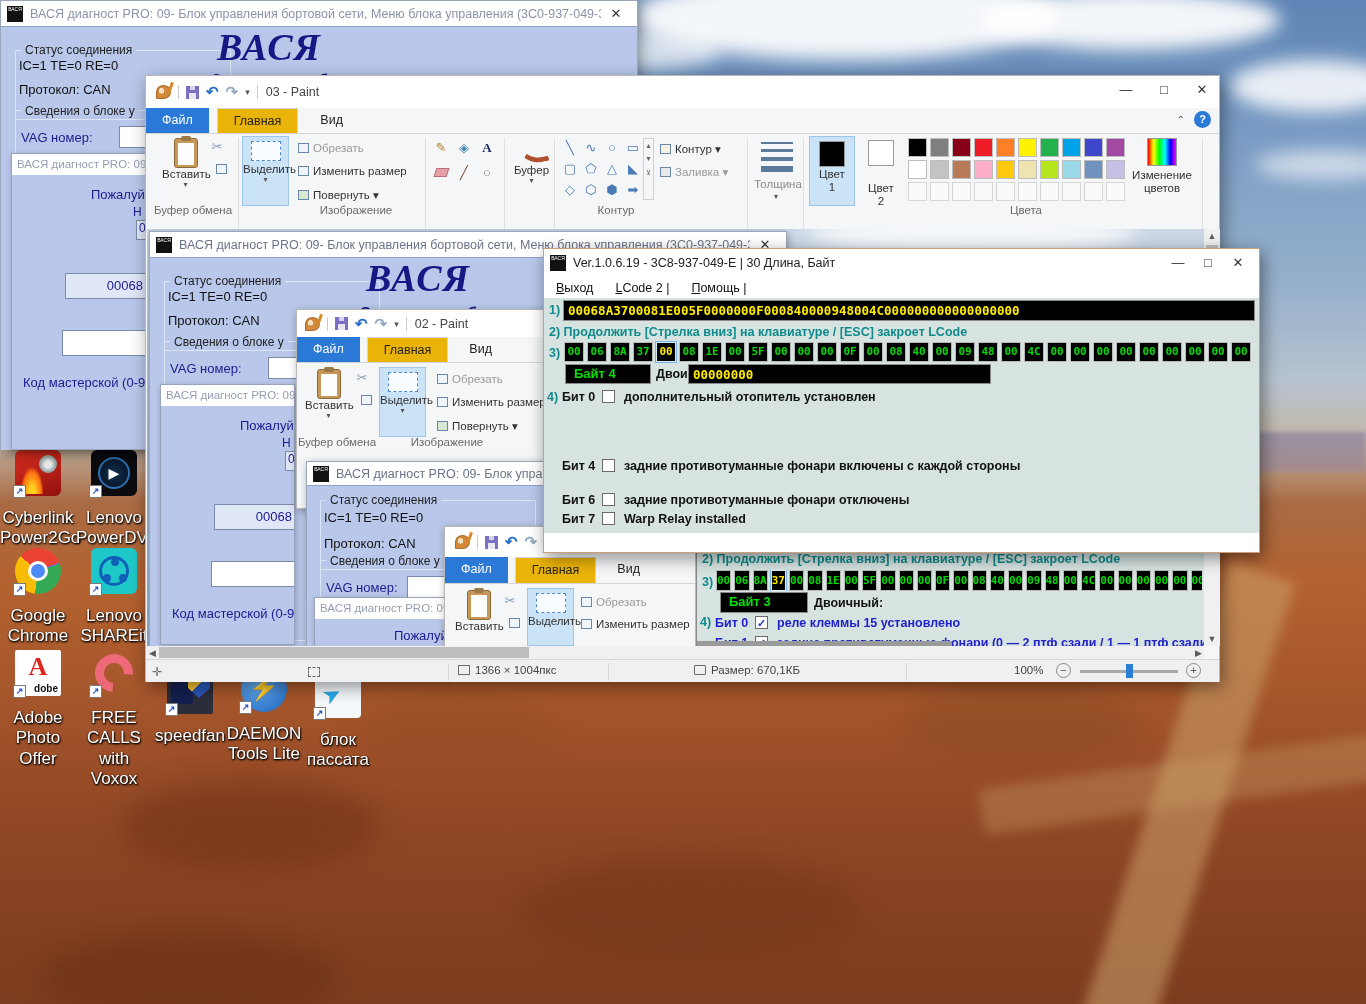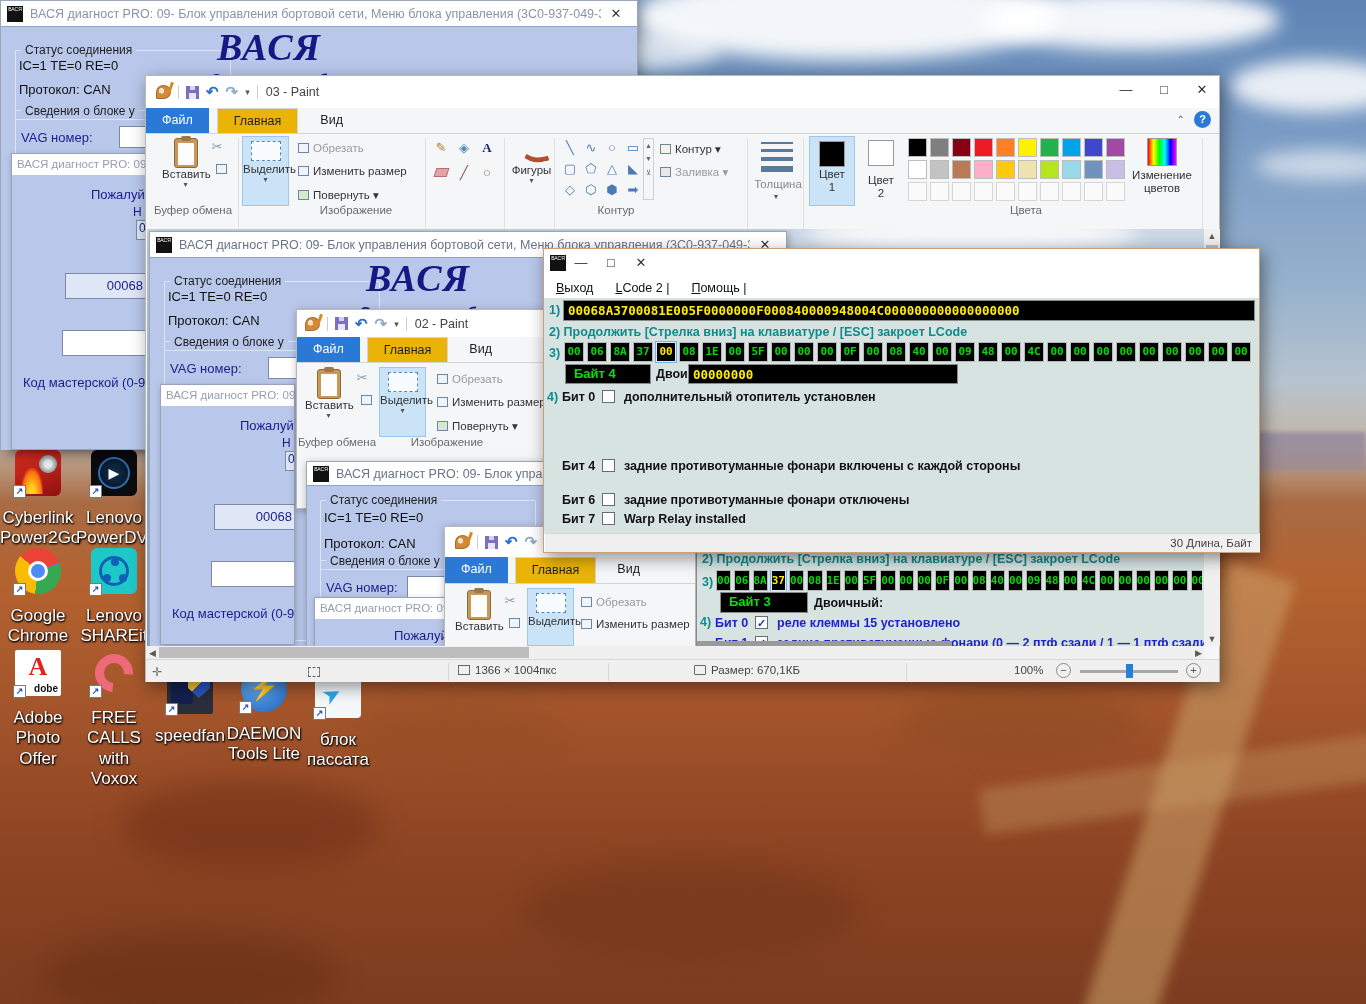--- a/index.html
+++ b/index.html
@@ -309,21 +309,21 @@
     <div class="tool" style="left:309px;top:5px;color:#4a8ab0;">◈</div>
     <div class="tool" style="left:332px;top:5px;color:#182a6a;font-weight:bold;font-family:'Liberation Serif',serif;">A</div>
     <div class="tool" style="left:286px;top:30px;"><span style="display:inline-block;width:13px;height:9px;background:#e8a0a8;border:1px solid #b87078;transform:skewX(-18deg);"></span></div>
     <div class="tool" style="left:309px;top:30px;color:#7a5a48;">╱</div>
     <div class="tool" style="left:332px;top:30px;color:#7a6a5a;">○</div>
     <div class="glabel" style="left:280px;top:70px;width:80px;margin-top:28px;">Инструменты</div>
     <div class="gdiv" style="left:358px;"></div>
 
     <div class="rb-big" style="left:362px;top:2px;height:70px;">
       <div style="width:30px;height:26px;margin:0 auto;border-bottom:5px solid #b05030;border-left:4px solid transparent;border-radius:0 0 0 24px;transform:rotate(-12deg);"></div>
-      <div>Фигуры</div>
+      <div>Буфер</div>
         <div class="dd">▾</div>
     </div>
     <div class="gdiv" style="left:408px;"></div>
 
     <div id="shape-grid">
         <div class="shape-cell" style="left: 414px; top: 4px;">╲</div>
         <div class="shape-cell" style="left: 435px; top: 4px;">∿</div>
         <div class="shape-cell" style="left: 456px; top: 4px;">○</div>
         <div class="shape-cell" style="left: 477px; top: 4px;">▭</div>
         <div class="shape-cell" style="left: 414px; top: 25px;">▢</div>
@@ -348,21 +348,21 @@
     <div class="glabel" style="left:606px;top:44px;width:52px;color:#8a8a8a;">Толщина</div>
     <div class="abs dd" style="left:628px;top:58px;">▾</div>
     <div class="gdiv" style="left:657px;"></div>
 
     <div class="rb-big hl" style="left:663px;top:2px;height:70px;width:46px;">
       <div class="csw" style="background:#000;"></div>
       <div style="width:32px;margin:0 auto;line-height:1.1;">Цвет 1</div>
     </div>
     <div class="rb-big" style="left:714px;top:2px;height:70px;width:42px;">
       <div class="csw" style="background:#fff;"></div>
-      <div style="width:32px;margin:8px auto;line-height:1.1;">Цвет 2</div>
+      <div style="width:32px;margin:16px auto;line-height:1.1;">Цвет 2</div>
     </div>
     <div id="palette">
         <div class="sw" style="left: 762px; top: 4px; background: rgb(0, 0, 0);"></div>
         <div class="sw" style="left: 784px; top: 4px; background: rgb(127, 127, 127);"></div>
         <div class="sw" style="left: 806px; top: 4px; background: rgb(136, 0, 21);"></div>
         <div class="sw" style="left: 828px; top: 4px; background: rgb(237, 28, 36);"></div>
         <div class="sw" style="left: 850px; top: 4px; background: rgb(255, 127, 39);"></div>
         <div class="sw" style="left: 872px; top: 4px; background: rgb(255, 242, 0);"></div>
         <div class="sw" style="left: 894px; top: 4px; background: rgb(34, 177, 76);"></div>
         <div class="sw" style="left: 916px; top: 4px; background: rgb(0, 162, 232);"></div>
@@ -593,20 +593,21 @@
     <div class="abs zoom-circle" style="left:910px;top:3px;">−</div>
     <div class="abs" style="left:934px;top:10px;width:98px;height:3px;background:#a8a8a8;"></div>
     <div class="abs" style="left:980px;top:4px;width:7px;height:14px;background:#2a7fd4;"></div>
     <div class="abs zoom-circle" style="left:1040px;top:3px;">+</div>
   </div>
 </div>
 
 <div class="win" id="lcode" style="left:543px;top:248px;width:717px;height:305px;border:1px solid #caa07a;box-shadow:3px 5px 16px rgba(0,0,0,.45);">
   <div class="titlebar" style="height:27px;">
     <div class="t-ico">ВАСЯ</div>
+    <div class="t-txt" style="color:#222;">Ver.1.0.6.19 -  3C8-937-049-E | 30 Длина, Байт</div>
     <div class="capbtn">—</div>
     <div class="capbtn">□</div>
     <div class="capbtn">✕</div>
   </div>
   <div class="lmenu" style="left:12px;top:32px;" id="lcode-menu">
       <div><u>В</u>ыход</div>
       <div><u>L</u>Code 2 |</div>
       <div><u>П</u>омощь |</div>
     </div>
   <div class="lcode-body" style="left:0;top:49px;width:715px;height:235px;">
@@ -643,34 +644,30 @@
         <div class="byte" style="width: 20px; height: 20px; line-height: 18px; margin-right: 3px;">00</div>
         <div class="byte" style="width: 20px; height: 20px; line-height: 18px; margin-right: 3px;">00</div>
         <div class="byte" style="width: 20px; height: 20px; line-height: 18px; margin-right: 3px;">00</div>
         <div class="byte" style="width: 20px; height: 20px; line-height: 18px; margin-right: 3px;">00</div>
         <div class="byte" style="width: 20px; height: 20px; line-height: 18px; margin-right: 3px;">00</div>
       </div>
     <div class="bblack" style="left:21px;top:66px;width:86px;height:20px;">
         <div class="g">Байт 4</div>
       </div>
     <div class="blab" style="left:112px;top:69px;">Двоичный:</div>
-    <div class="hexbox" style="left:144px;top:66px;width:270px;height:20px;">00000000</div>
+    <div class="hexbox" style="left:144px;top:66px;width:303px;height:20px;">00000000</div>
     <div class="abs teal" style="left:3px;top:92px;">4)</div>
     <div id="bits-main">
         <div class="bitlab" style="left:18px;top:92px;">Бит 0</div>
         <div class="cb" style="left:58px;top:92px;"></div>
         <div class="bittxt" style="left:80px;top:92px;">дополнительный отопитель установлен</div>
         <div class="bitlab" style="left:18px;top:161px;">Бит 4</div>
         <div class="cb" style="left:58px;top:161px;"></div>
         <div class="bittxt" style="left:80px;top:161px;">задние противотуманные фонари включены с каждой стороны</div>
         <div class="bitlab" style="left:18px;top:195px;">Бит 6</div>
         <div class="cb" style="left:58px;top:195px;"></div>
         <div class="bittxt" style="left:80px;top:195px;">задние противотуманные фонари отключены</div>
         <div class="bitlab" style="left:18px;top:214px;">Бит 7</div>
         <div class="cb" style="left:58px;top:214px;"></div>
         <div class="bittxt" style="left:80px;top:214px;">Warp Relay installed</div>
       </div>
   </div>
-  <div class="statusbar" style="left:1px;top:284px;width:715px;height:19px;">
-    <div class="sdiv" style="left:629px;height:14px;"></div>
-    <div class="abs" style="right:8px;top:3px;">30 Длина, Байт</div>
-  </div>
 </div>
 
 </body></html>

